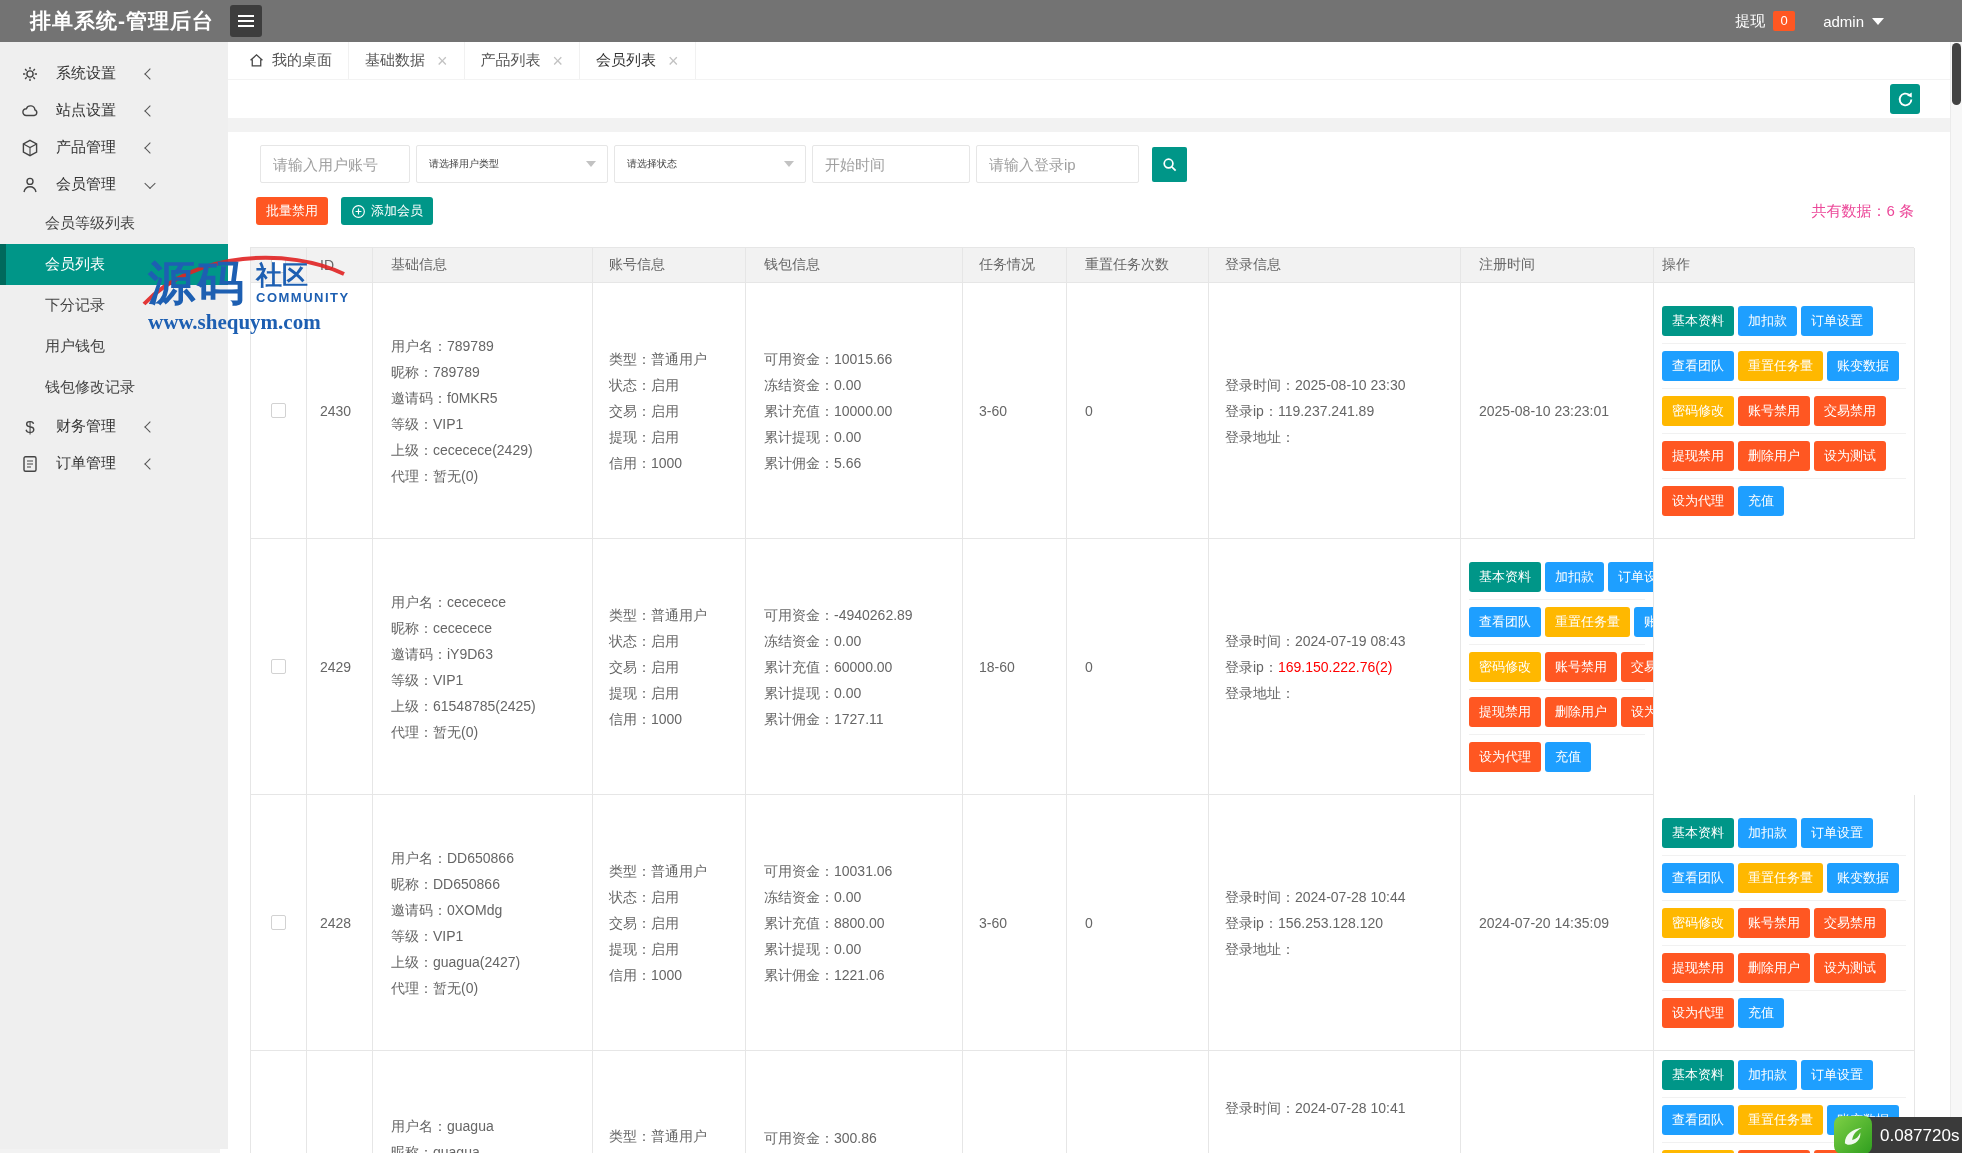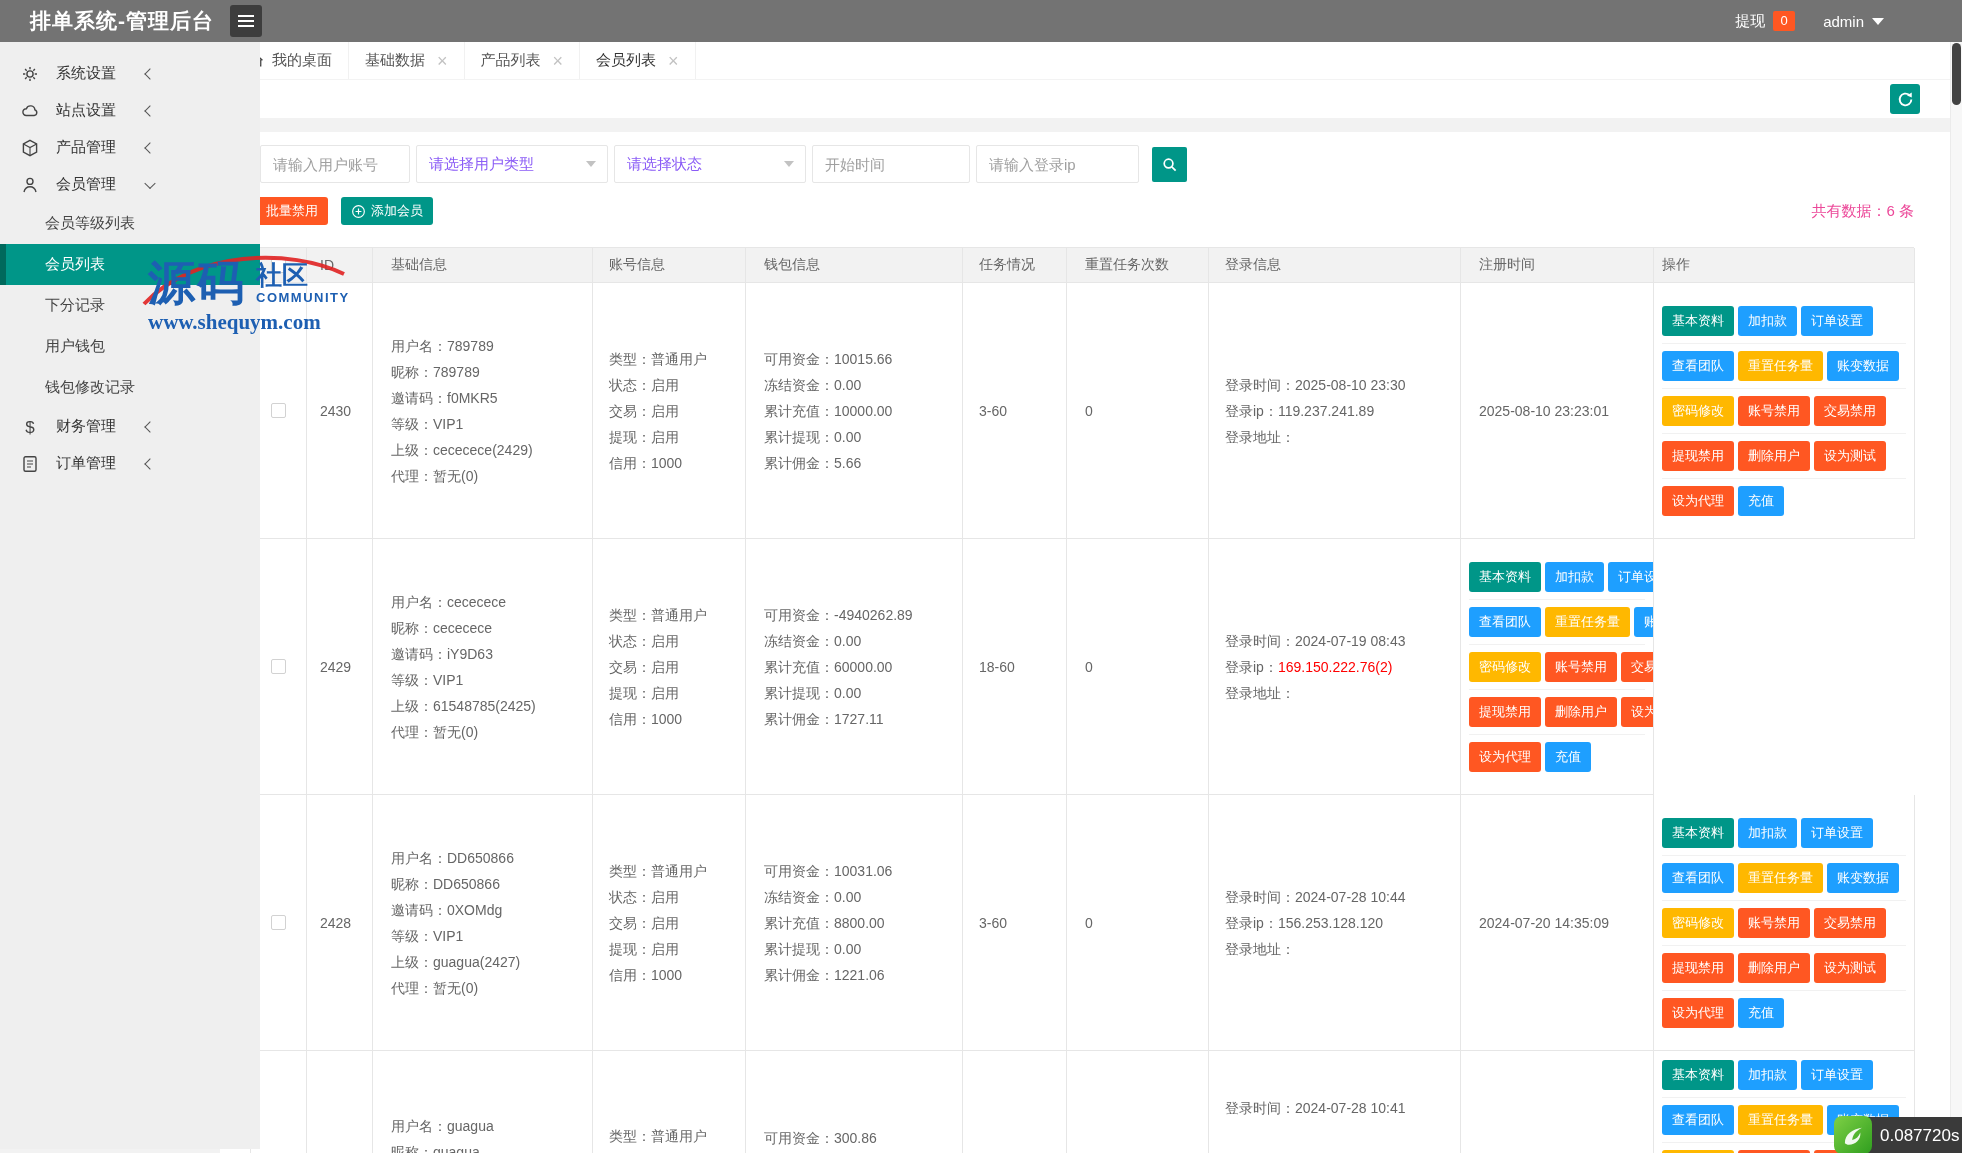--- a/index.html
+++ b/index.html
@@ -13,21 +13,21 @@
   .burger i{display:block;width:16px;height:2px;background:#fff}
   .topbar-right{margin-left:auto;display:flex;align-items:center;padding-right:78px}
   .withdraw{display:flex;align-items:flex-end;cursor:pointer}
   .withdraw-label{color:#fff;font-size:15px}
   .badge{background:#ff5722;color:#fff;font-size:13px;min-width:22px;height:20px;line-height:20px;text-align:center;border-radius:2px;margin-left:8px;padding:0 4px}
   .usermenu{display:flex;align-items:center;margin-left:28px;cursor:pointer}
   .username{color:#fff;font-size:15px}
   .caret-down{width:0;height:0;border-left:6px solid transparent;border-right:6px solid transparent;border-top:7px solid #fff;margin-left:8px}
 
   
-  .sidebar{position:absolute;top:42px;left:0;width:260px;bottom:4px;background:#efefef;padding-top:13px;z-index:10}
+  .sidebar{position:absolute;top:42px;left:0;width:228px;bottom:4px;background:#efefef;padding-top:13px;z-index:10}
   .nav-item{height:37px;display:flex;align-items:center;position:relative;cursor:pointer;color:#333}
   .nav-icon{width:20px;height:20px;margin-left:20px;margin-right:16px;flex:none}
   .nav-icon svg{width:20px;height:20px;display:block}
   .nav-label{font-size:15px}
   .nav-chev{position:absolute;left:146px;top:50%;width:8px;height:8px;border:solid #555;border-width:0 1.5px 1.5px 0;display:inline-block}
   .nav-chev.left{transform:translateY(-50%) rotate(135deg)}
   .nav-chev.down{transform:translateY(-70%) rotate(45deg)}
   .sub-item{height:41px;display:flex;align-items:center;padding-left:45px;font-size:15px;color:#444;cursor:pointer}
   .sub-item.active{background:#009688;color:#fff;border-left:6px solid #00695c;padding-left:39px}
 
@@ -41,21 +41,21 @@
   .tab-close{color:#c2c2c2;font-size:18px;margin-left:12px;line-height:1}
   .toolband{height:38px;background:#fff;position:relative}
   .refresh-btn{position:absolute;right:30px;top:4px;width:30px;height:30px;background:#009688;border-radius:3px;display:flex;align-items:center;justify-content:center;cursor:pointer}
   .gray-gap{height:14px;background:#f2f2f2}
   .card{background:#fff;height:1021px;padding:13px 36px 0 30px;overflow:hidden}
 
   
   .filter-row{display:flex;align-items:center;margin-left:10px}
   .f-input{height:38px;border:1px solid #e6e6e6;border-radius:2px;padding:0 12px;font-size:15px;color:#666;background:#fff;margin-right:6px;outline:none}
   .f-input::placeholder{color:#a0a0a0}
-  .f-select{position:relative;display:flex;align-items:center;padding:0 26px 0 12px;border:1px solid #e6e6e6;height:38px;border-radius:2px;font-size:15px;color:#8b5cf6;background:#fff;margin-right:6px;cursor:pointer}
+  .f-select{position:relative;display:flex;align-items:center;padding:0 26px 0 12px;border:1px solid #e6e6e6;height:38px;border-radius:2px;font-size:10px;color:#404040;background:#fff;margin-right:6px;cursor:pointer}
   .f-caret{position:absolute;right:11px;width:0;height:0;border-left:5px solid transparent;border-right:5px solid transparent;border-top:6px solid #c2c2c2}
   .w-account{width:150px}.w-type{width:192px}.w-status{width:192px}.w-start{width:158px}.w-ip{width:163px}
   .search-btn{width:35px;height:35px;background:#009688;border-radius:2px;margin-left:7px;display:flex;align-items:center;justify-content:center;cursor:pointer;border:none}
 
   
   .btn-row{display:flex;align-items:center;margin-top:14px;margin-left:6px;position:relative;height:28px}
   .btn{height:28px;line-height:28px;padding:0 10px;border-radius:3px;color:#fff;font-size:13px;cursor:pointer;border:none;white-space:nowrap}
   .btn-danger{background:#ff5722}
   .btn-add{background:#009688;margin-left:13px;display:flex;align-items:center;gap:5px}
   .btn-add svg{width:15px;height:15px}

